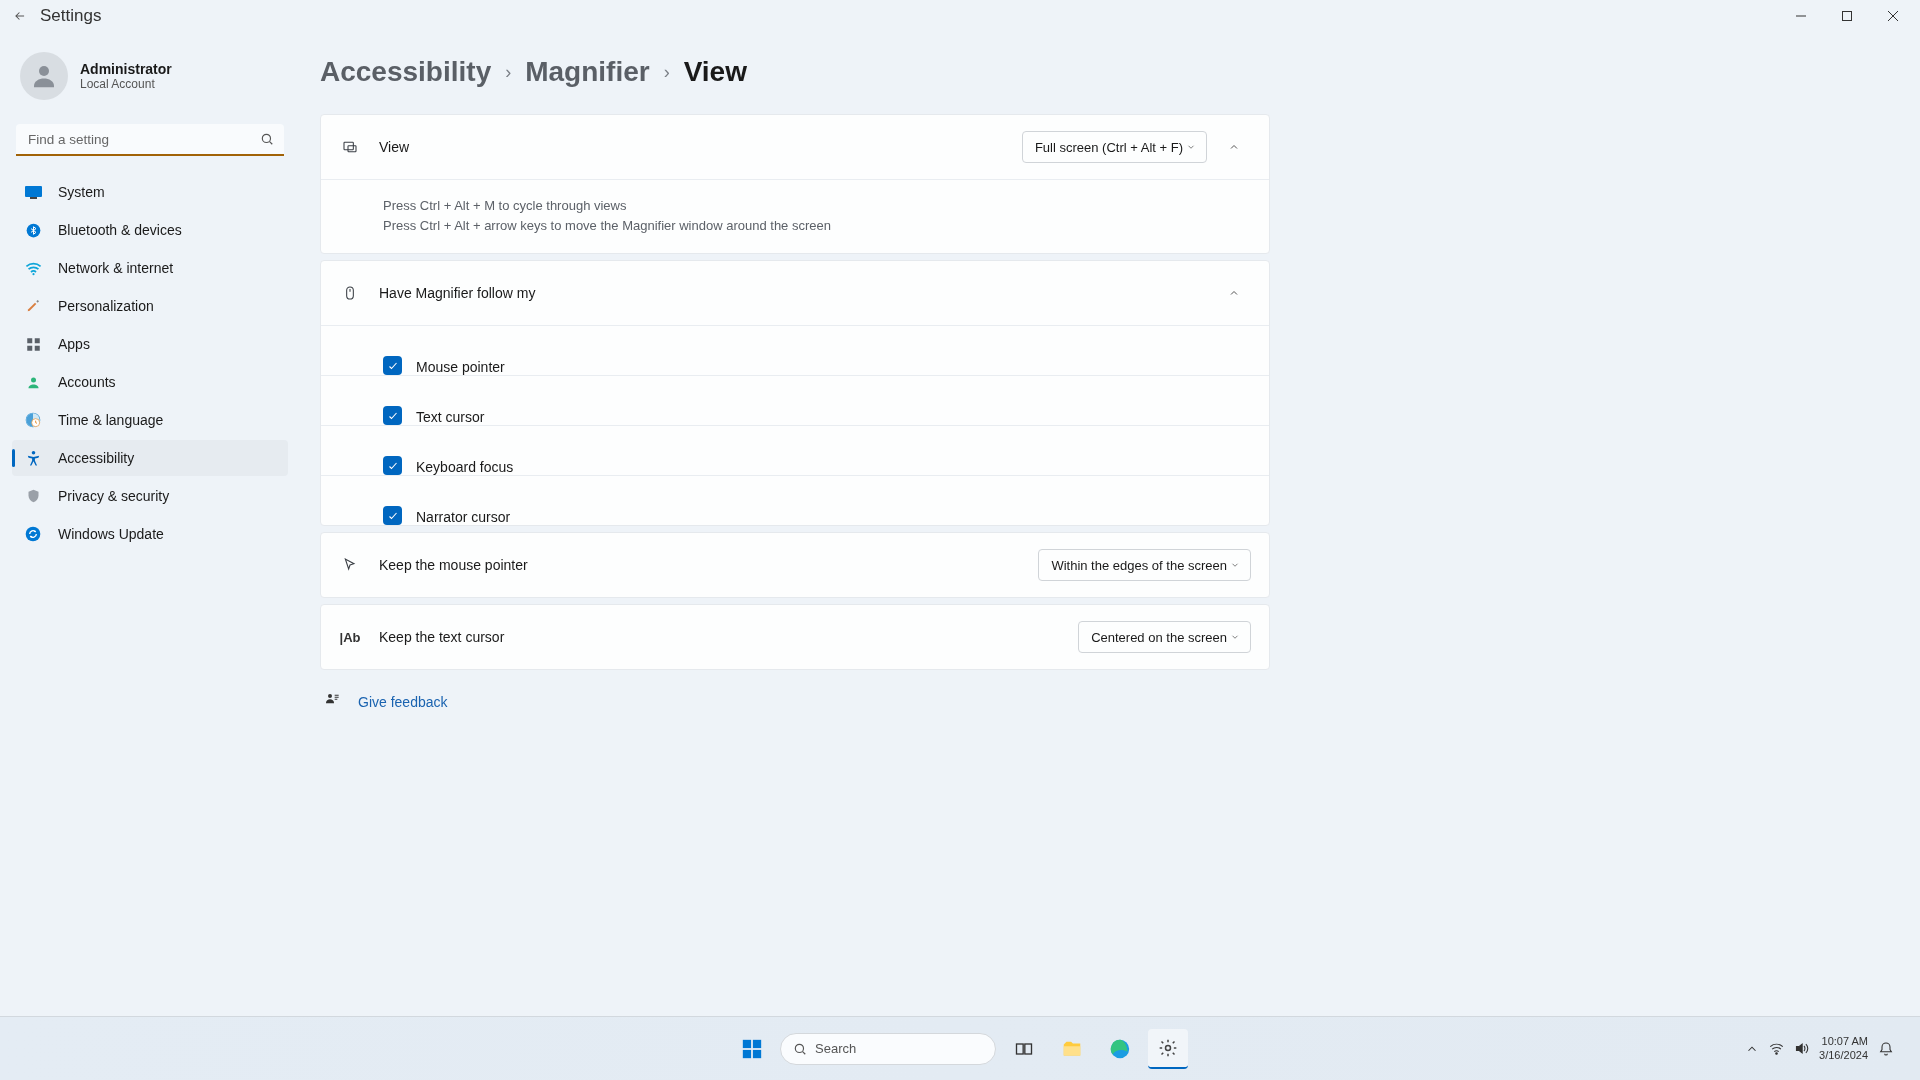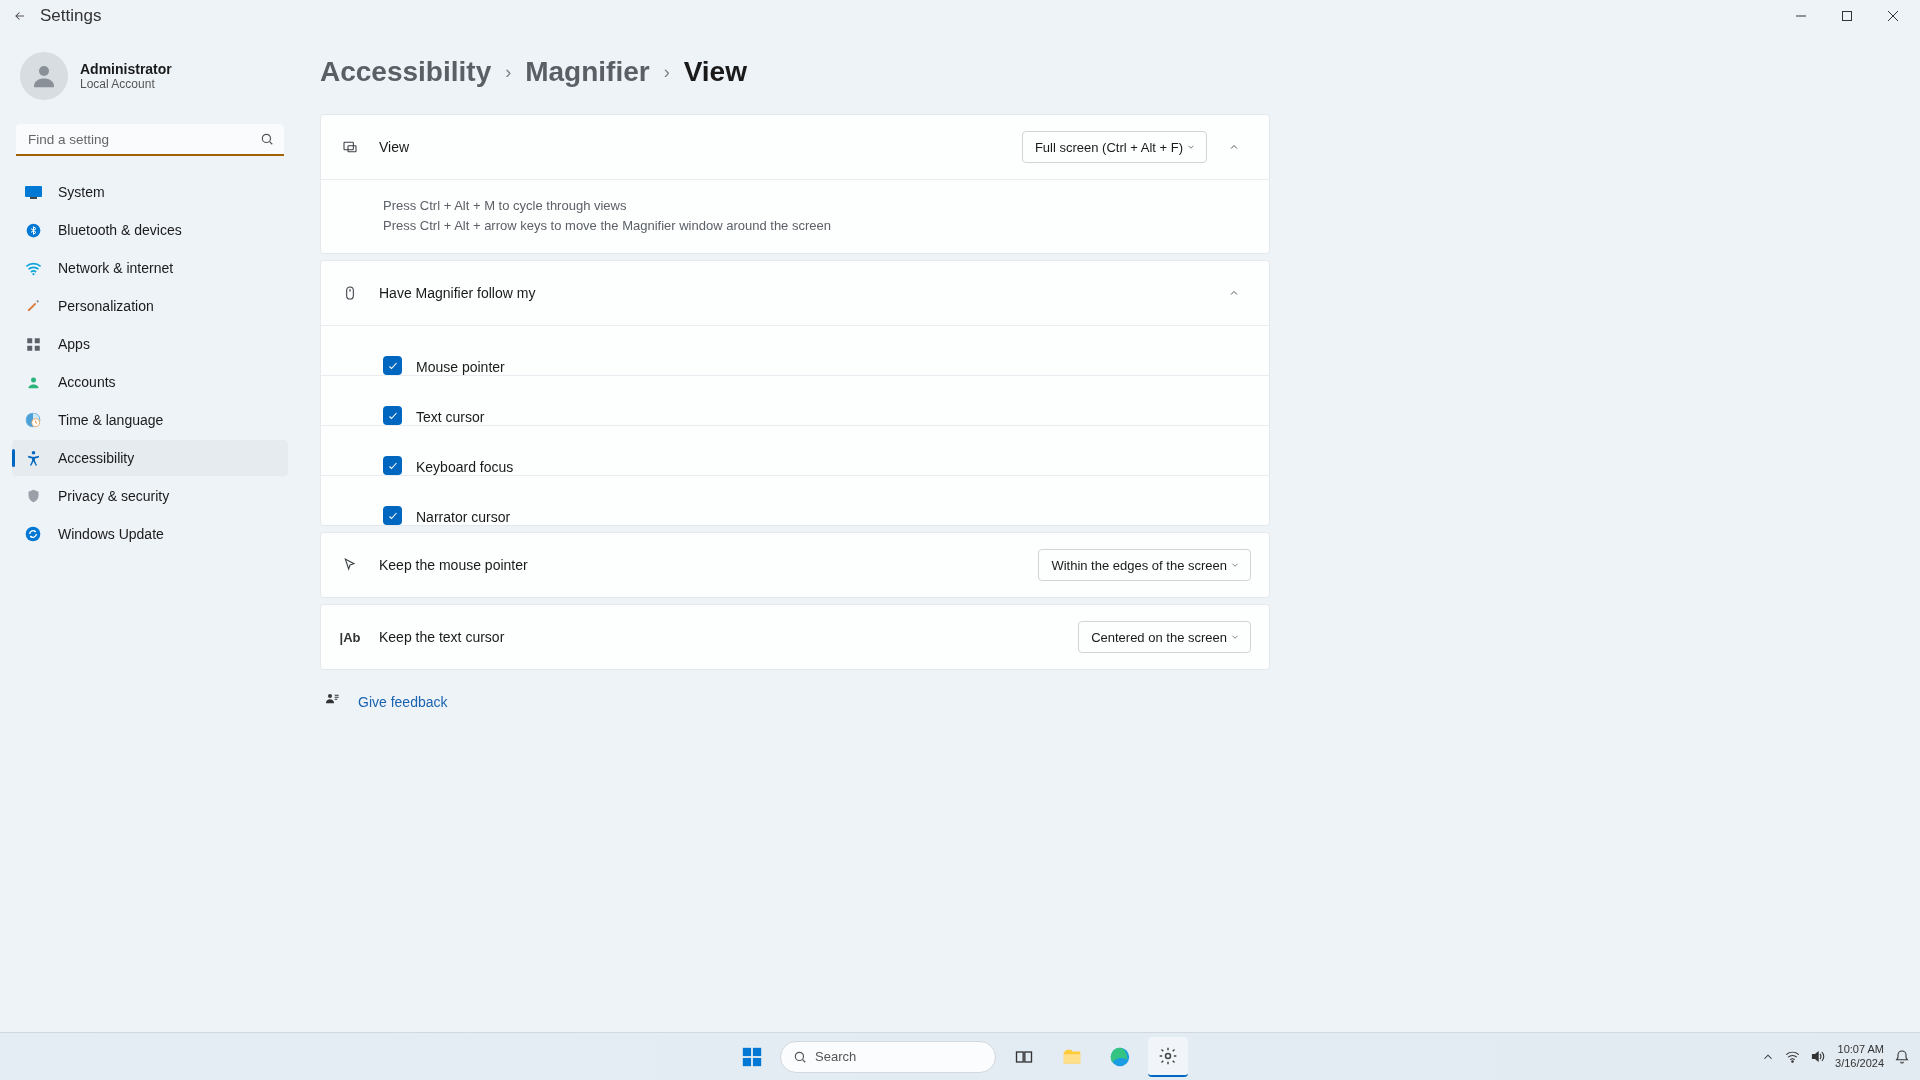--- a/index.html
+++ b/index.html
@@ -58,26 +58,26 @@
 .check-row { display: flex; align-items: flex-end; min-height: 50px; padding: 0 18px 0 62px; border-top: 1px solid #e9edf1; gap: 14px; }
 .checkbox { width: 19px; height: 19px; border-radius: 4px; background: #0067c0; display: flex; align-items: center; justify-content: center; }
 .checkbox svg { width: 12px; height: 12px; stroke: #fff; stroke-width: 2.2; fill: none; }
 .check-label { font-size: 14px; color: #1a1a1a; }
 
 .feedback { display: flex; align-items: center; gap: 16px; padding: 18px 4px; }
 .feedback-ico { width: 18px; color: #333; }
 .feedback-link { font-size: 14px; color: #1a63b0; }
 
 
-.taskbar { position: absolute; left: 0; right: 0; bottom: 0; height: 48px; background: linear-gradient(90deg,#e4ecf4,#e2eaf2); border-top: 1px solid #d2d8de; display: flex; align-items: center; }
+.taskbar { position: absolute; left: 0; right: 0; bottom: 0; height: 64px; background: linear-gradient(90deg,#e4ecf4,#e2eaf2); border-top: 1px solid #d2d8de; display: flex; align-items: center; }
 .tb-center { position: absolute; left: 50%; transform: translateX(-50%); display: flex; align-items: center; gap: 8px; }
 .tb-ico { width: 40px; height: 40px; display: flex; align-items: center; justify-content: center; border-radius: 4px; }
 .tb-ico.active { background: rgba(255,255,255,0.5); border-bottom: 2px solid #0067c0; }
 .tb-search { display: flex; align-items: center; width: 216px; height: 32px; background: #fafcfe; border: 1px solid #d4d8dc; border-radius: 16px; padding: 0 12px; gap: 8px; font-size: 13px; color: #555; }
-.tb-right { position: absolute; right: 10px; display: flex; align-items: center; gap: 10px; font-size: 11px; color: #333; }
+.tb-right { position: absolute; right: 26px; display: flex; align-items: center; gap: 10px; font-size: 11px; color: #333; }
 .tb-time { text-align: right; line-height: 1.2; }
 .tray-icons { display: flex; align-items: center; gap: 10px; color: #333; }
 </style>
 </head>
 <body>
 
 <div class="titlebar">
   <div class="back-btn">
     <svg width="14" height="14" viewBox="0 0 24 24" fill="none" stroke="currentColor" stroke-width="1.8">
         <path d="M19 12H5M11 18l-6-6 6-6"></path>

